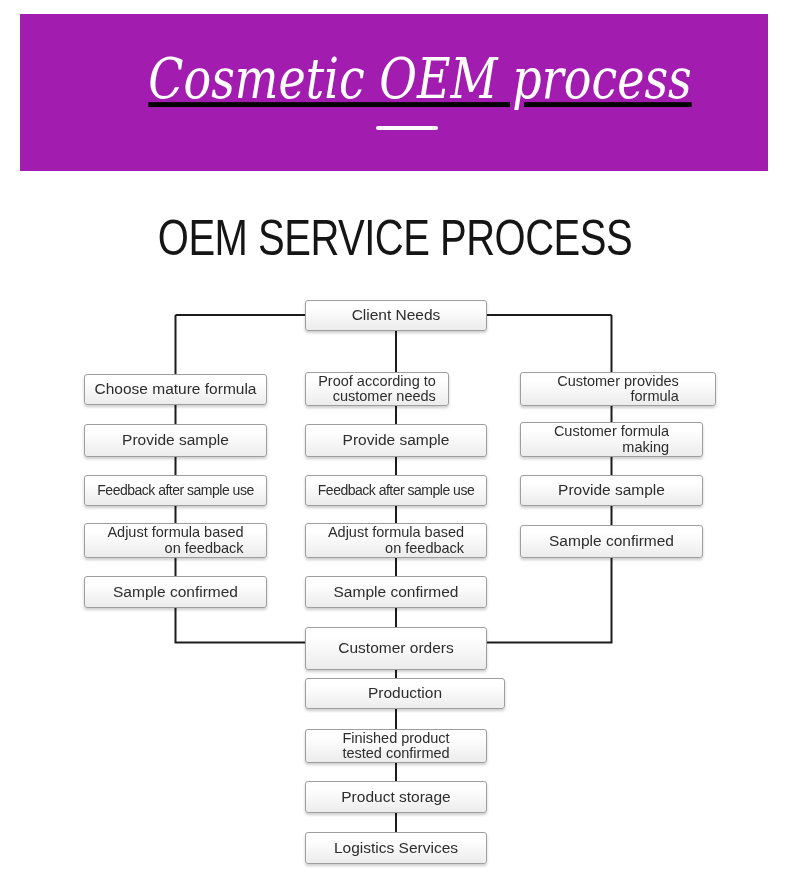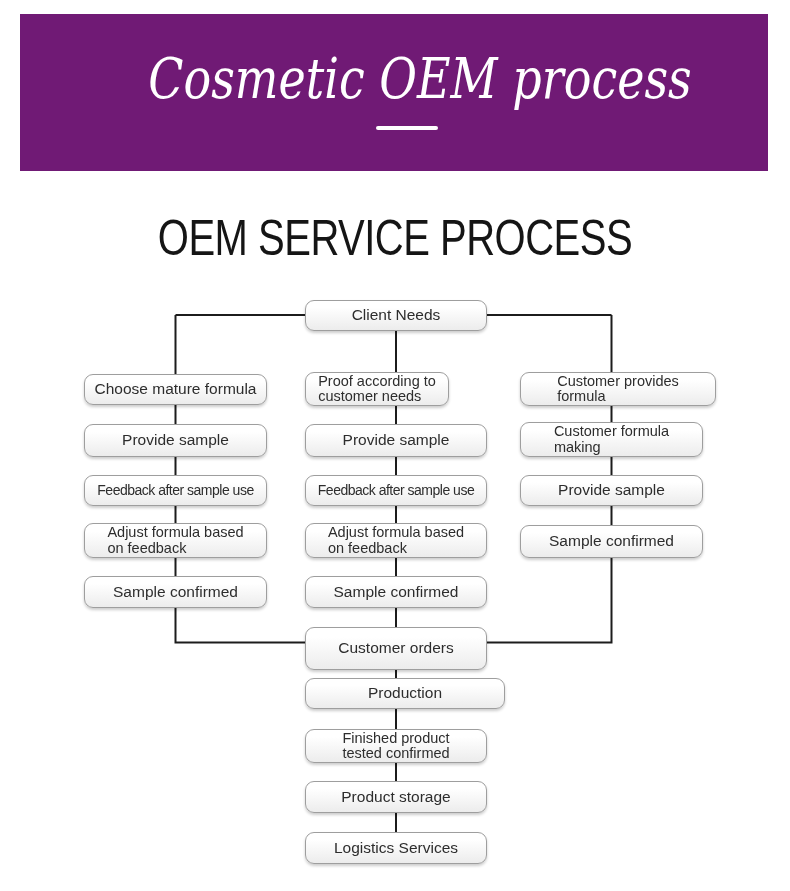--- a/index.html
+++ b/index.html
@@ -10,25 +10,26 @@
     background: #ffffff;
     font-family: "Liberation Sans", sans-serif;
     overflow: hidden;
   }
 
   
   .banner {
     position: absolute;
     left: 20px; top: 14px;
     width: 748px; height: 157px;
-    background: #701a75;
+    background: #a21caf;
     display: flex;
     flex-direction: column;
     align-items: center;
     justify-content: center;
+    text-decoration: underline;
   }
   .banner-title {
     margin: 0;
     font-family: "DejaVu Serif", serif;
     font-style: italic;
     font-weight: 500;
     font-size: 46px;
     line-height: 1.05;
     color: #ffffff;
     transform: translateX(26px) scaleY(1.22);
@@ -62,24 +63,24 @@
 
   
   .flow { position: absolute; inset: 0; }
   .flow svg { position: absolute; left: 0; top: 0; }
   .node {
     position: absolute;
     box-sizing: border-box;
     display: flex;
     align-items: center;
     justify-content: center;
-    text-align: left;
+    text-align: right;
     background: linear-gradient(180deg, #ffffff 22%, #ececec 100%);
     border: 1px solid #9e9e9e;
-    border-radius: 9px;
+    border-radius: 3px;
     box-shadow: 0 2px 3px rgba(0,0,0,0.20);
     color: #2d2d2d;
     font-size: 15.5px;
     line-height: 1.05;
   }
   .node.two {
     font-size: 14.5px;
     line-height: 15.5px;
     white-space: pre-line;
   }

